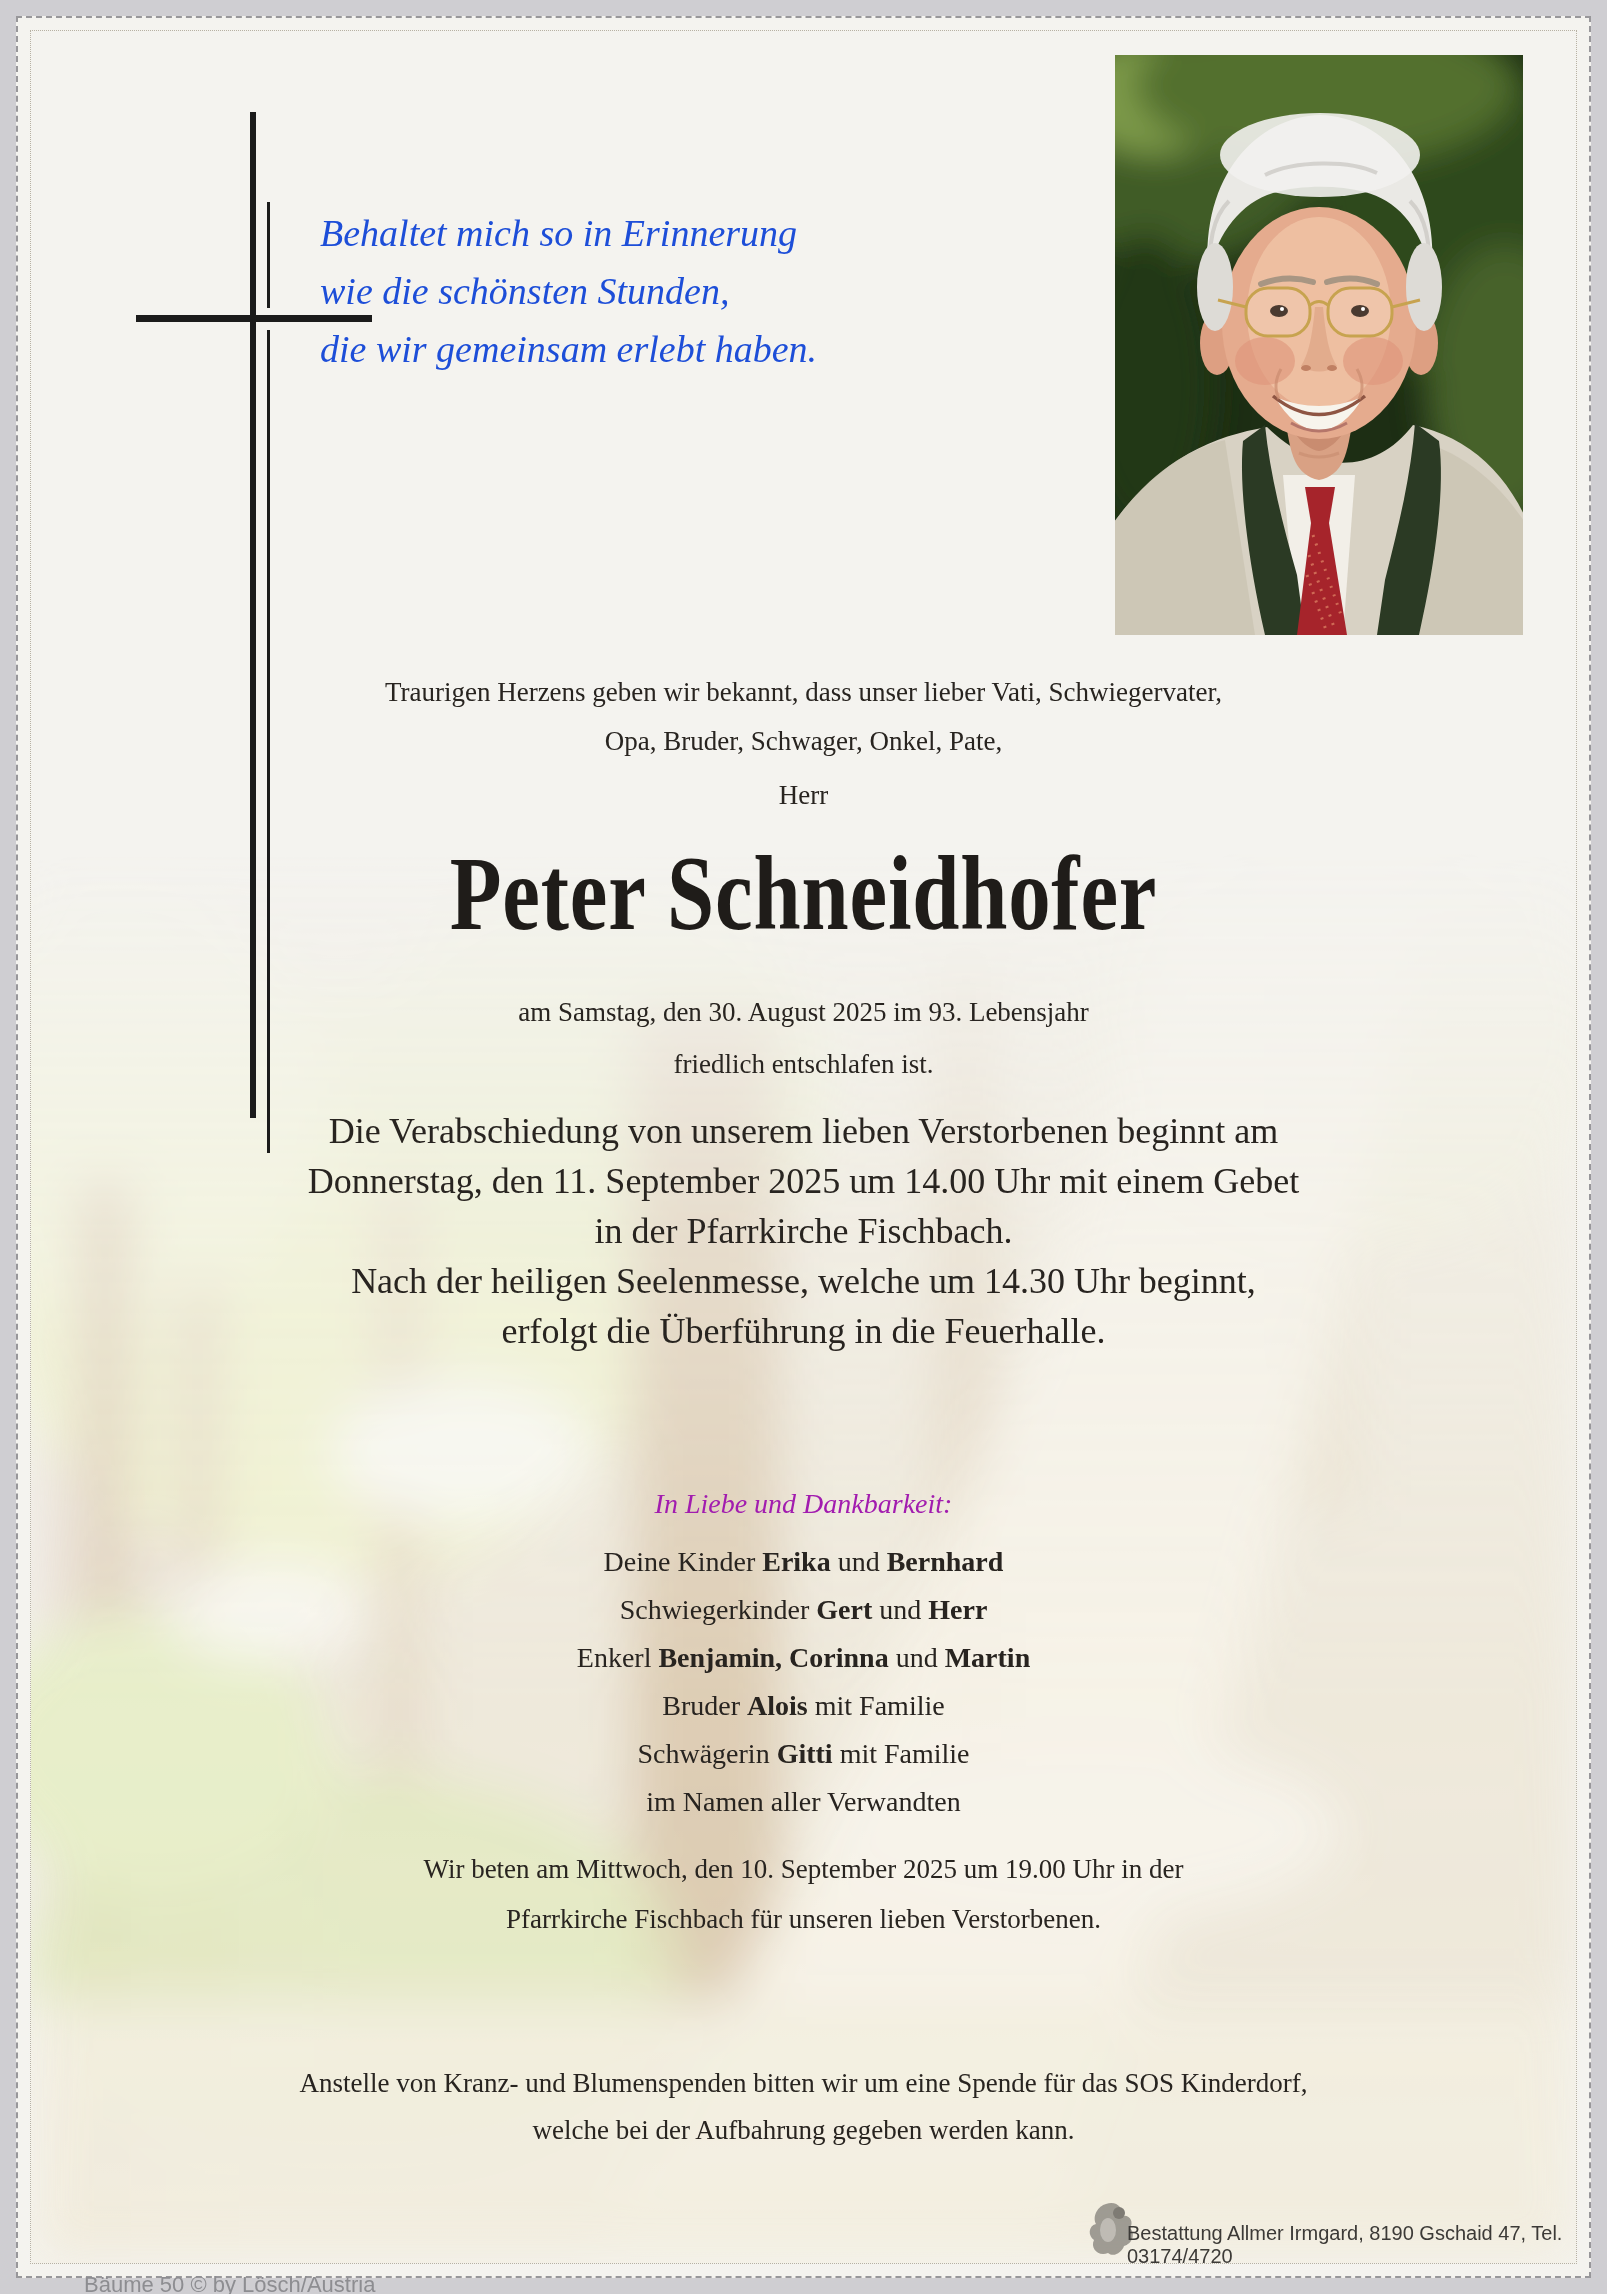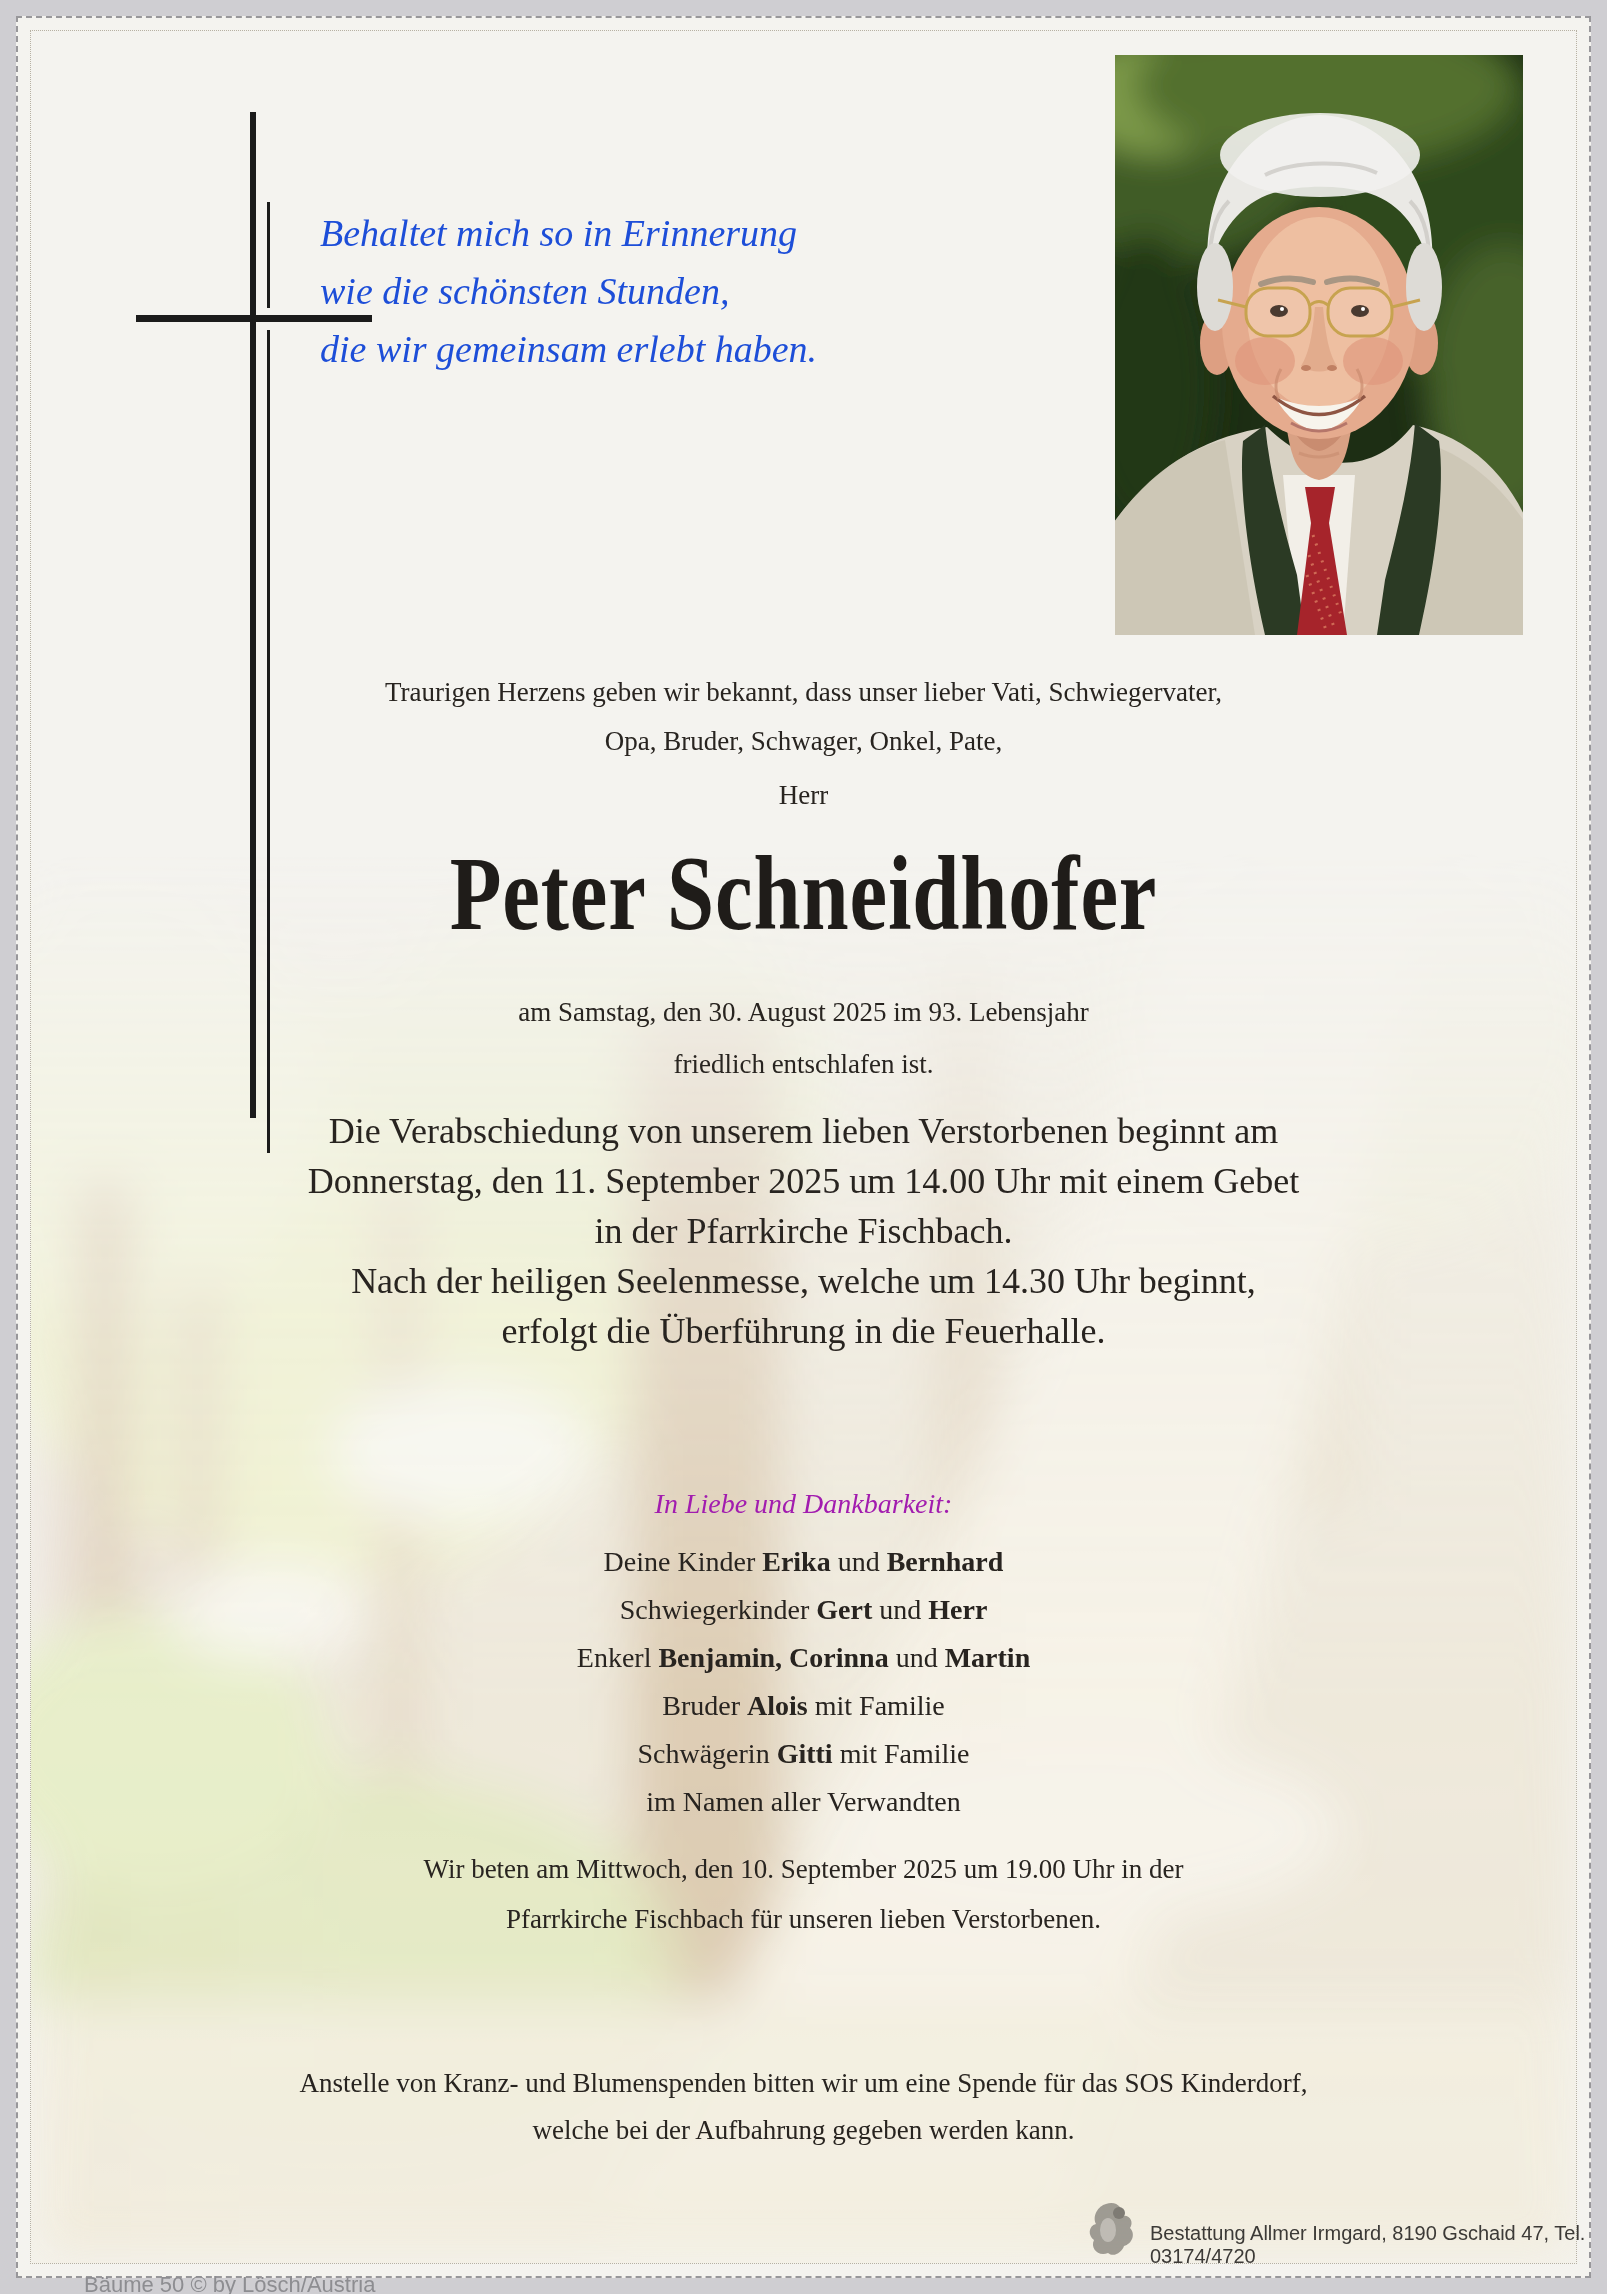--- a/index.html
+++ b/index.html
@@ -40,21 +40,21 @@
     letter-spacing:1px;color:#1f1c19;
   }
   .passing{top:986px;font-size:27px;line-height:52px;}
   .farewell{top:1106px;font-size:36px;line-height:50px;}
   .closing-heading{top:1488px;font-style:italic;font-size:28px;color:#a21caf;}
   .family{top:1538px;font-size:28px;line-height:48px;}
   .prayer{top:1844px;font-size:27px;line-height:50px;}
   .donation{top:2060px;font-size:27px;line-height:47px;}
   .cross-bar{background:#1b1b1b;position:absolute;}
   .footer-text{
-    position:absolute;left:1150px;top:2222px;
+    position:absolute;left:1127px;top:2222px;
     font-family:"Liberation Sans","DejaVu Sans",sans-serif;
     font-size:20px;color:#3c3a37;
   }
   .credit{
     position:absolute;left:84px;top:2272px;
     font-family:"Liberation Sans","DejaVu Sans",sans-serif;
     font-size:22px;color:#8d8d91;
   }
   .photo{
     position:absolute;left:1115px;top:55px;width:408px;height:580px;

